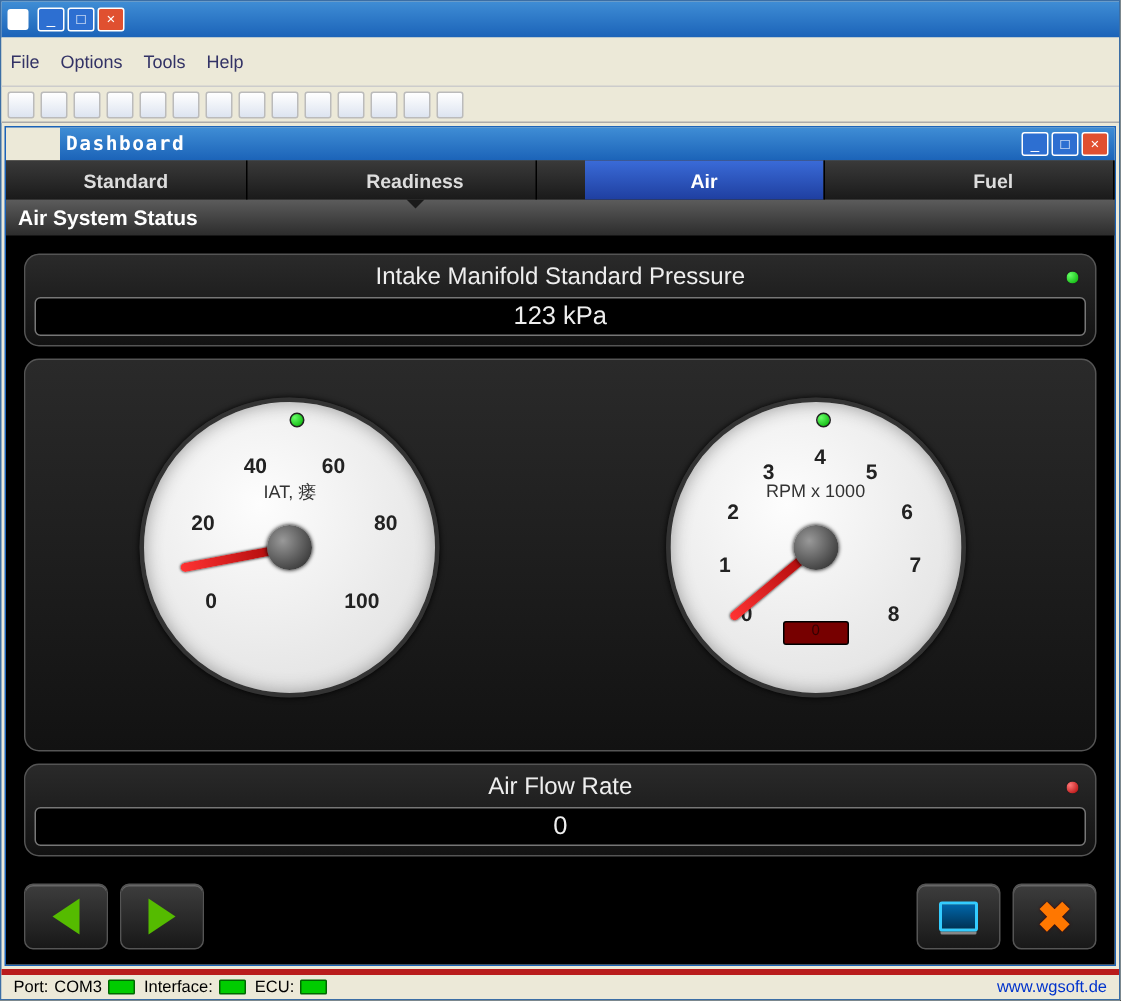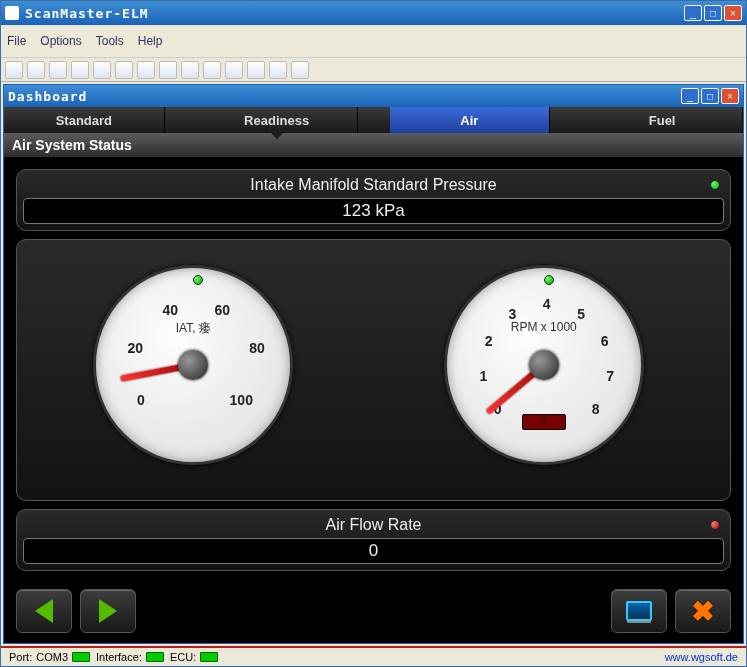--- a/index.html
+++ b/index.html
@@ -18,21 +18,21 @@
 
   .menubar { height:20px; background:#ece9d8; display:flex; align-items:center; padding:16px 6px; color:#336; font-size:12px; gap:14px; border-bottom:1px solid #ccc; }
   .menubar span { cursor:pointer; }
 
   .toolbar { height:24px; background:#ece9d8; border-bottom:1px solid #aaa; display:flex; align-items:center; gap:4px; padding:0 4px;}
   .toolbar .tb { width:18px; height:18px; border:1px solid #bbb; border-radius:2px; background:linear-gradient(#fff,#dde4f0); }
 
   
   .dash-wrap { flex:1; padding:2px; display:flex; flex-direction:column; }
   .dash-window { flex:1; display:flex; flex-direction:column; border:1px solid #1b63b8; }
-  .dash-title { height:22px; background:linear-gradient(to bottom,#3f8dd5,#1b63b8); display:flex; align-items:center; padding:0 4px; color:#fff; }
+  .dash-title { height:22px; background:linear-gradient(to bottom,#3f8dd5,#1b63b8); display:flex; align-items:center; padding:0 4px; color:#fff;margin-left:36px; }
   .dash-title .title { flex:1; font-weight:bold; font-size:13px; font-family:"Lucida Console",monospace; letter-spacing:1px; }
   .dash-body { flex:1; background:#000; display:flex; flex-direction:column; }
 
   
   .tabs { display:flex; height:26px; background:linear-gradient(#3a3a3a,#1a1a1a);gap:32px; }
   .tab { flex:1; display:flex; align-items:center; justify-content:center; color:#ddd; font-size:13px; font-weight:bold; border-right:1px solid #000; position:relative; cursor:pointer; }
   .tab.active { background:linear-gradient(#3a6bd8,#1f3fa0); color:#fff; }
   .tab.pointer::after { content:""; position:absolute; bottom:-6px; left:50%; transform:translateX(-50%); border-left:6px solid transparent; border-right:6px solid transparent; border-top:6px solid #1a1a1a;}
 
   .subheader { background:linear-gradient(#5c5c5c,#2c2c2c); color:#fff; font-weight:bold; font-size:14px; padding:4px 8px; }
@@ -61,34 +61,33 @@
   .bottombar { display:flex; justify-content:space-between; padding:6px 12px 10px; }
   .btngroup { display:flex; gap:8px; }
   .dashbtn { width:56px; height:44px; border:1px solid #555; border-radius:6px; background:linear-gradient(#3d3d3d,#181818); display:flex; align-items:center; justify-content:center; cursor:pointer; box-shadow:inset 0 1px 0 #666,0 1px 3px #000; }
   .arrow { width:0; height:0; border-top:12px solid transparent; border-bottom:12px solid transparent; }
   .arrow.left { border-right:18px solid #5b0; }
   .arrow.right { border-left:18px solid #5b0; }
   .monicon { width:26px; height:20px; border:2px solid #3cf; border-radius:2px; background:linear-gradient(#06a,#035); box-shadow:0 3px 0 -1px #888; }
   .xicon { font-size:28px; font-weight:bold; color:#f70; text-shadow:0 0 2px #400; }
 
   
-  .statusbar { height:20px; background:#ece9d8; border-top:2px solid #b91c1c; display:flex; align-items:center; padding:0 8px; font-size:11px; gap:6px; }
+  .statusbar { height:20px; background:#ece9d8; border-top:4px solid #b91c1c; display:flex; align-items:center; padding:0 8px; font-size:11px; gap:6px; }
   .statusbar .lblbox { display:flex; align-items:center; gap:4px; }
   .statusbar .led { width:18px; height:10px; background:#0c0; border:1px solid #060; border-radius:1px; }
   .statusbar .spacer { flex:1; }
   .statusbar .link { color:#03c; }
 </style>
 </head>
 <body>
 
 <div class="app-window">
 
   <div class="titlebar">
     <div class="icon"></div>
-    <div class="title">ScanMaster-ELM</div>
     <div class="winbtns">
       <div class="winbtn min">_</div>
       <div class="winbtn max">□</div>
       <div class="winbtn close">×</div>
     </div>
   </div>
 
   <div class="menubar">
     <span>File</span>
     <span>Options</span>

